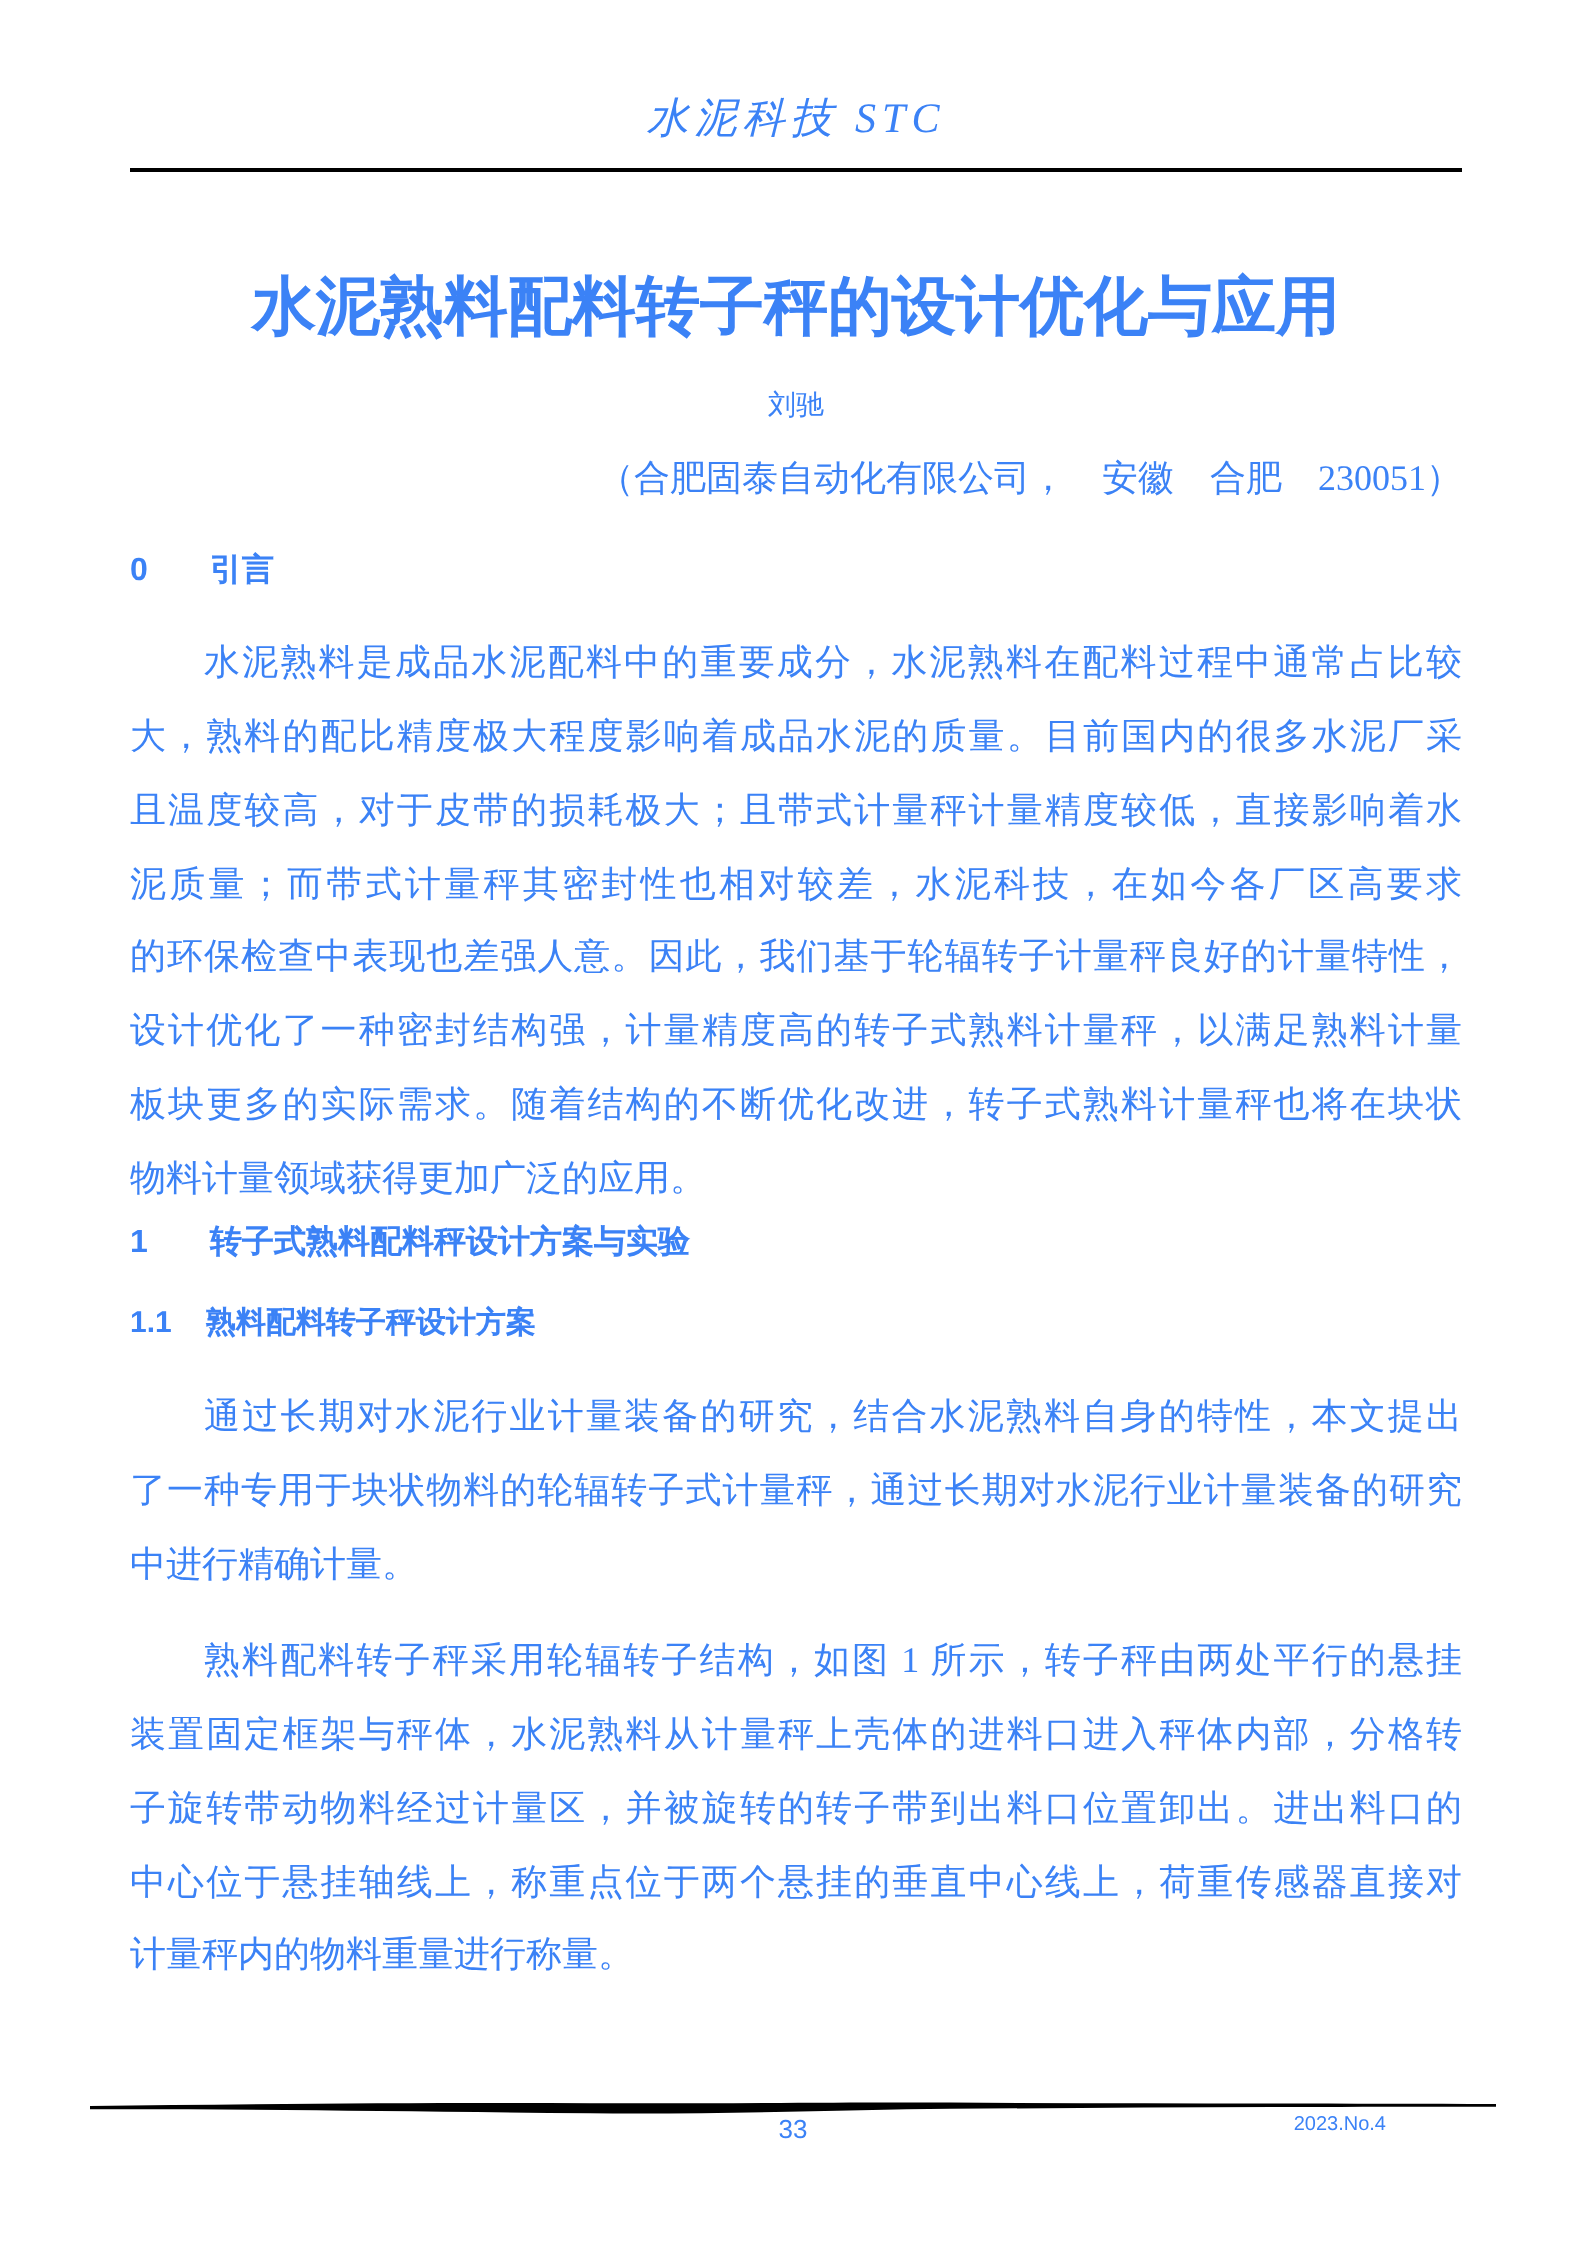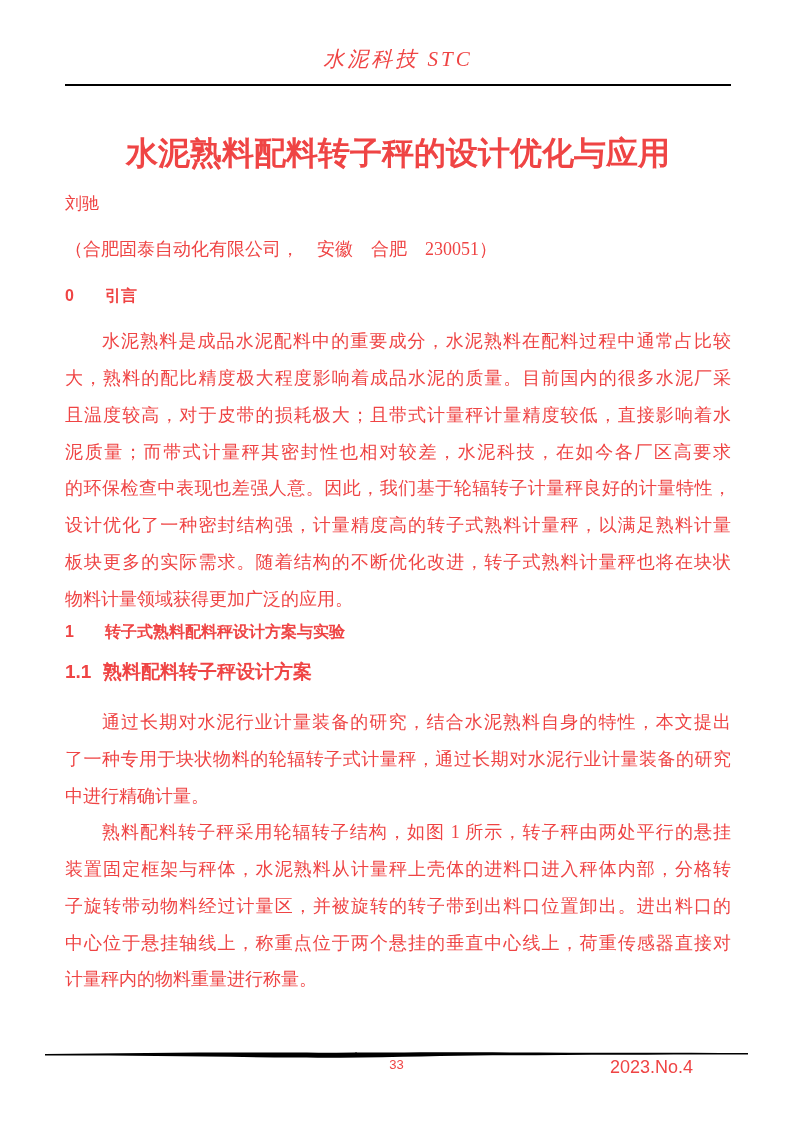--- a/index.html
+++ b/index.html
@@ -6,21 +6,21 @@
     margin: 0;
     padding: 0;
     background: #ffffff;
   }
   .page {
     position: relative;
     width: 793px;
     height: 1122px;
     margin: 0 auto;
     background: #ffffff;
-    color: #ef4444;
+    color: #3b82f6;
     box-sizing: border-box;
     padding: 0 62px 0 65px;
     overflow: hidden;
     font-family: "Liberation Serif", "DejaVu Serif", serif;
   }
   .journal-header {
     padding-top: 46px;
     text-align: center;
     font-size: 21px;
     line-height: 26px;
@@ -35,45 +35,46 @@
   .title {
     margin: 44px 0 0 0;
     text-align: center;
     font-family: Liberation Serif, serif;
     font-weight: 700;
     font-size: 32px;
     line-height: 46px;
   }
   .author {
     margin-top: 16px;
-    font-size: 17px;
+    text-align: center;
+    font-size: 14px;
     line-height: 24px;
   }
   .affiliation {
-    margin-top: 20px;
-    text-align: left;
+    margin-top: 10px;
+    text-align: right;
     font-size: 18px;
     line-height: 26px;
   }
   .h1 {
     margin-top: 20px;
     font-family: "Liberation Sans", "DejaVu Sans", sans-serif;
     font-weight: 700;
     font-size: 16px;
     line-height: 28px;
   }
   .h1 .num {
     display: inline-block;
     min-width: 40px;
   }
   .h2 {
     margin-top: 6px;
     font-family: "Liberation Sans", "DejaVu Sans", sans-serif;
     font-weight: 700;
-    font-size: 19px;
+    font-size: 15px;
     line-height: 26px;
   }
   .h2 .num {
     display: inline-block;
     min-width: 38px;
   }
   .para .line {
     font-size: 18px;
     line-height: 36.8px;
     text-align: justify;
@@ -86,21 +87,21 @@
   }
   .para .line.lastline {
     text-align: right;
     text-align-last: left;
   }
   #para-intro { margin-top: 4px; }
   #h1-0 { margin-top: 20px; }
   #h1-1 { margin-top: 0px; }
   #h2-11 { margin-top: 6px; }
   #para-s11-1 { margin-top: 10px; }
-  #para-s11-2 { margin-top: 0px; }
+  #para-s11-2 { margin-top: 12px; }
   sup.cite {
     font-size: 11px;
     vertical-align: 7px;
     line-height: 0;
   }
   .footer-rule {
     position: absolute;
     left: 45px;
     top: 1046px;
     width: 703px;
@@ -113,21 +114,21 @@
     top: 1057px;
     text-align: center;
     font-family: "Liberation Sans", "DejaVu Sans", sans-serif;
     font-size: 13px;
   }
   .footer-issue {
     position: absolute;
     top: 1057px;
     right: 100px;
     font-family: "Liberation Sans", "DejaVu Sans", sans-serif;
-    font-size: 18px;
+    font-size: 10px;
   }
 </style>
 </head>
 <body>
 
 <div class="page">
 
   <div class="journal-header">
     <span>水泥科技 STC</span>
   </div>

